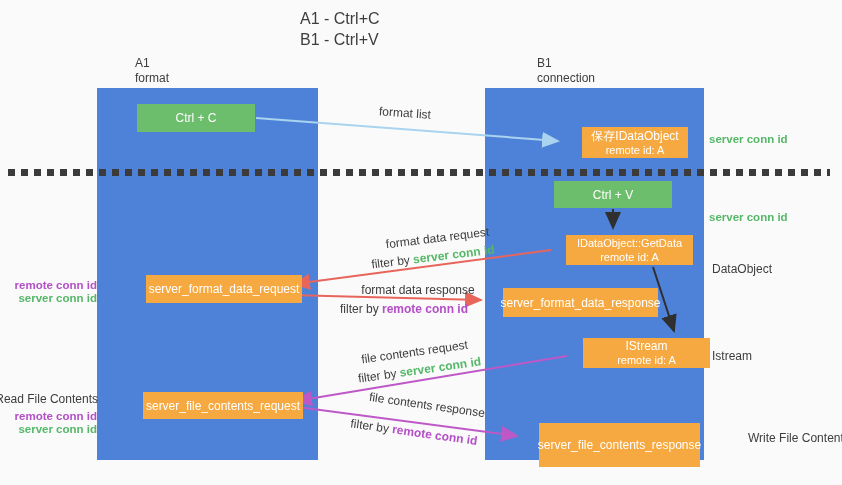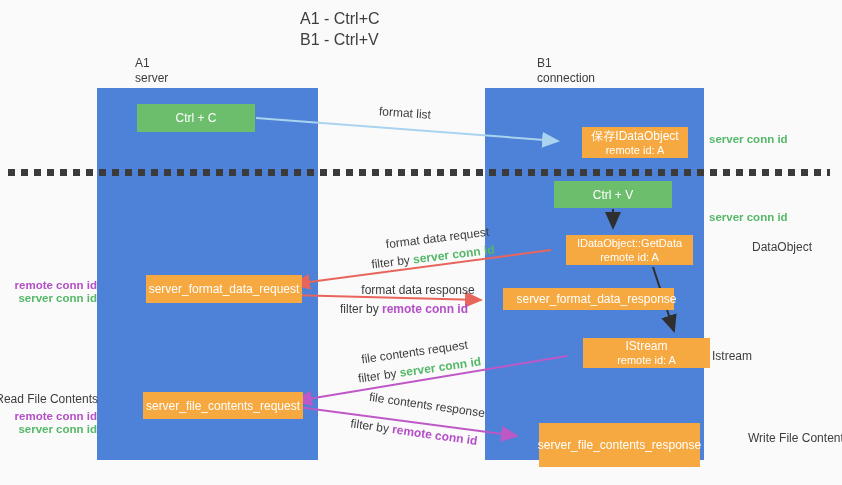--- a/index.html
+++ b/index.html
@@ -48,21 +48,21 @@
 
 <div class="stage">
 
   <div class="abs title">
     <div>A1 - Ctrl+C</div>
     <div>B1 - Ctrl+V</div>
   </div>
 
   <div class="abs lane-header" style="left:135px;width:120px;">
     <span>A1</span>
-    <span>server</span>
+    <span>format</span>
   </div>
   <div class="abs lane-header" style="left:537px;width:120px;">
     <span>B1</span>
     <span>connection</span>
   </div>
 
   <div class="abs lane lane-left"></div>
   <div class="abs lane lane-right"></div>
 
   <div class="abs divider"></div>
@@ -106,21 +106,21 @@
 
   <div class="abs box orange" style="left:551px;top:235px;width:127px;height:30px;font-size:11px;">
     <span class="l1">IDataObject::GetData</span>
     <span class="l2">remote id: A</span>
   </div>
 
   <div class="abs box orange" style="left:131px;top:275px;width:156px;height:28px;">
     <span>server_format_data_request</span>
   </div>
 
-  <div class="abs box orange" style="left:488px;top:288px;width:155px;height:22px;padding-left:16px;">
+  <div class="abs box orange" style="left:488px;top:288px;width:155px;height:29px;">
     <span>server_format_data_response</span>
   </div>
 
   <div class="abs box orange" style="left:568px;top:338px;width:127px;height:30px;">
     <span class="l1">IStream</span>
     <span class="l2">remote id: A</span>
   </div>
 
   <div class="abs box orange" style="left:128px;top:392px;width:160px;height:27px;">
     <span>server_file_contents_request</span>
@@ -139,21 +139,21 @@
   <div class="abs flow-label" style="left:340px;top:302px;width:120px;"><span>filter by </span><span class="filter-val purple">remote conn id</span></div>
 
   <div class="abs flow-label rot-up2" style="left:352px;top:345px;width:125px;">file contents request</div>
   <div class="abs flow-label rot-up2" style="left:352px;top:363px;width:135px;"><span>filter by </span><span class="filter-val green">server conn id</span></div>
 
   <div class="abs flow-label rot-dn" style="left:362px;top:398px;width:130px;">file contents response</div>
   <div class="abs flow-label rot-dn" style="left:350px;top:425px;width:125px;"><span>filter by </span><span class="filter-val purple">remote conn id</span></div>
 
   <div class="abs conn green" style="left:709px;top:133px;">server conn id</div>
   <div class="abs conn green" style="left:709px;top:211px;">server conn id</div>
-  <div class="abs side-label" style="left:712px;top:240px;margin-left:40px;">DataObject</div>
+  <div class="abs side-label" style="left:712px;top:262px;">DataObject</div>
   <div class="abs side-label" style="left:712px;top:349px;">Istream</div>
   <div class="abs side-label" style="left:712px;top:431px;margin-left:36px;">Write File Contents</div>
 
   <div class="abs conn purple right-align" style="right:745px;top:279px;">remote conn id</div>
   <div class="abs conn green right-align" style="right:745px;top:292px;">server conn id</div>
   <div class="abs side-label right-align" style="right:744px;top:392px;">Read File Contents</div>
   <div class="abs conn purple right-align" style="right:745px;top:410px;">remote conn id</div>
   <div class="abs conn green right-align" style="right:745px;top:423px;">server conn id</div>
 
 </div>

